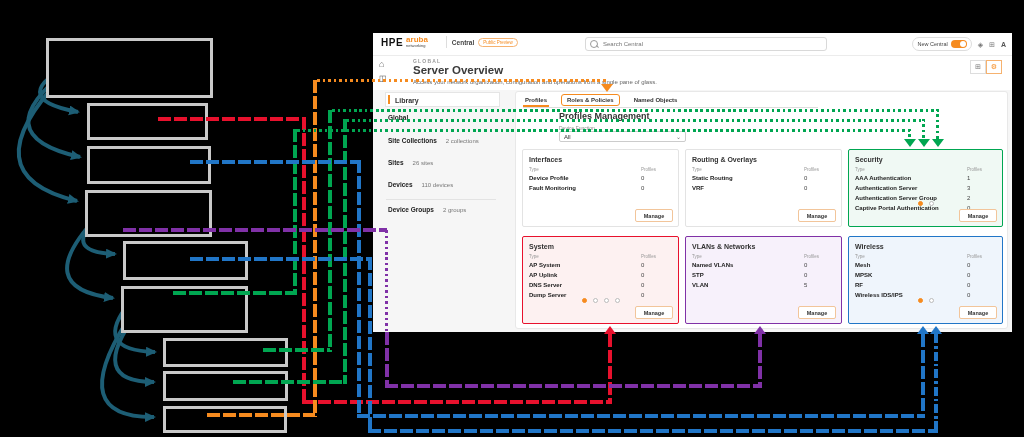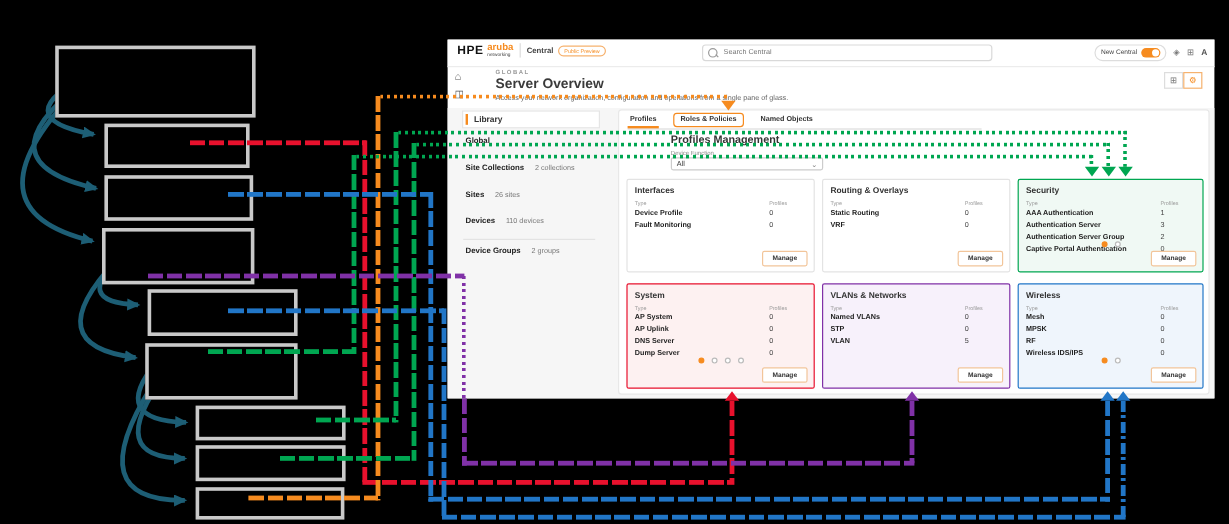--- a/index.html
+++ b/index.html
@@ -7,21 +7,21 @@
     font-family:"Liberation Sans",sans-serif;}
   
   .gbox{position:absolute;border:3px solid #c9c9c9;background:#000;box-sizing:border-box;}
   
   .ah{position:absolute;width:0;height:0;}
   
   .win{position:absolute;left:373px;top:33px;width:639px;height:299px;background:#fff;color:#333;}
   .topbar{position:absolute;left:0;top:0;right:0;height:22px;border-bottom:1px solid #ececec;background:#fff;}
   .brand{position:absolute;left:8px;top:3px;display:flex;align-items:center;}
   .hpe{font-weight:bold;font-size:10px;color:#111;letter-spacing:.5px;}
-  .aruba-blk{margin-left:3px;padding-right:5px;border-right:1px solid #ddd;line-height:1;}
+  .aruba-blk{margin-left:3px;padding-right:18px;border-right:1px solid #ddd;line-height:1;}
   .aruba{color:#f68b1f;font-weight:bold;font-size:8px;display:block;}
   .networking{color:#444;font-size:4px;display:block;}
   .central-lbl{margin-left:5px;font-size:6.5px;font-weight:bold;color:#444;}
   .badge{margin-left:4px;font-size:4.5px;color:#f68b1f;border:1px solid #f6b26f;border-radius:6px;padding:1px 4px;}
   .search{position:absolute;left:212px;top:4px;width:232px;height:12px;border:1px solid #d9d9d9;border-radius:3px;
     display:flex;align-items:center;padding:0 4px;background:#fff;}
   .search input{border:0;outline:0;font-size:6px;color:#999;width:100%;background:transparent;
     font-family:"Liberation Sans",sans-serif;}
   .sicon{width:6px;height:6px;border:1px solid #9a9a9a;border-radius:50%;position:relative;margin-right:3px;flex:none;}
   .sicon::after{content:"";position:absolute;left:5px;top:5px;width:3px;height:1px;background:#9a9a9a;transform:rotate(45deg);}

